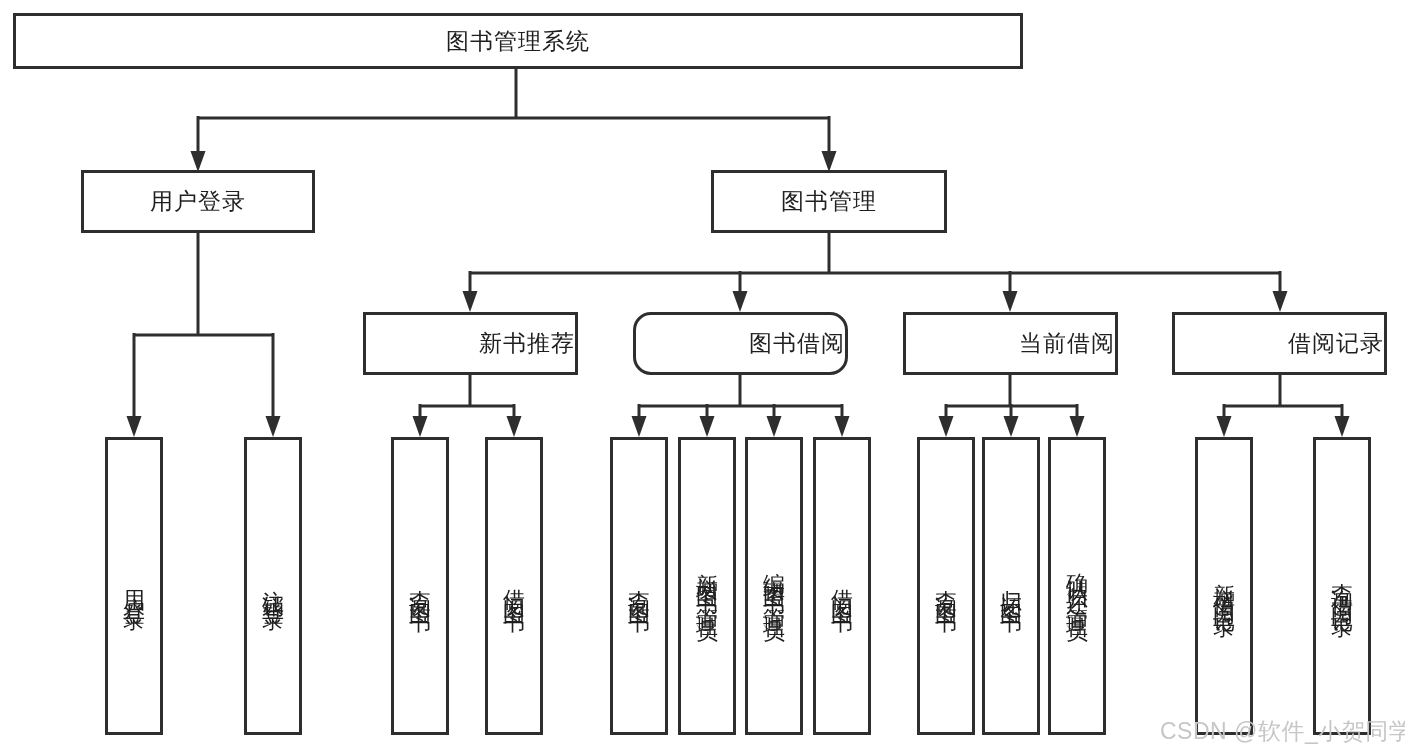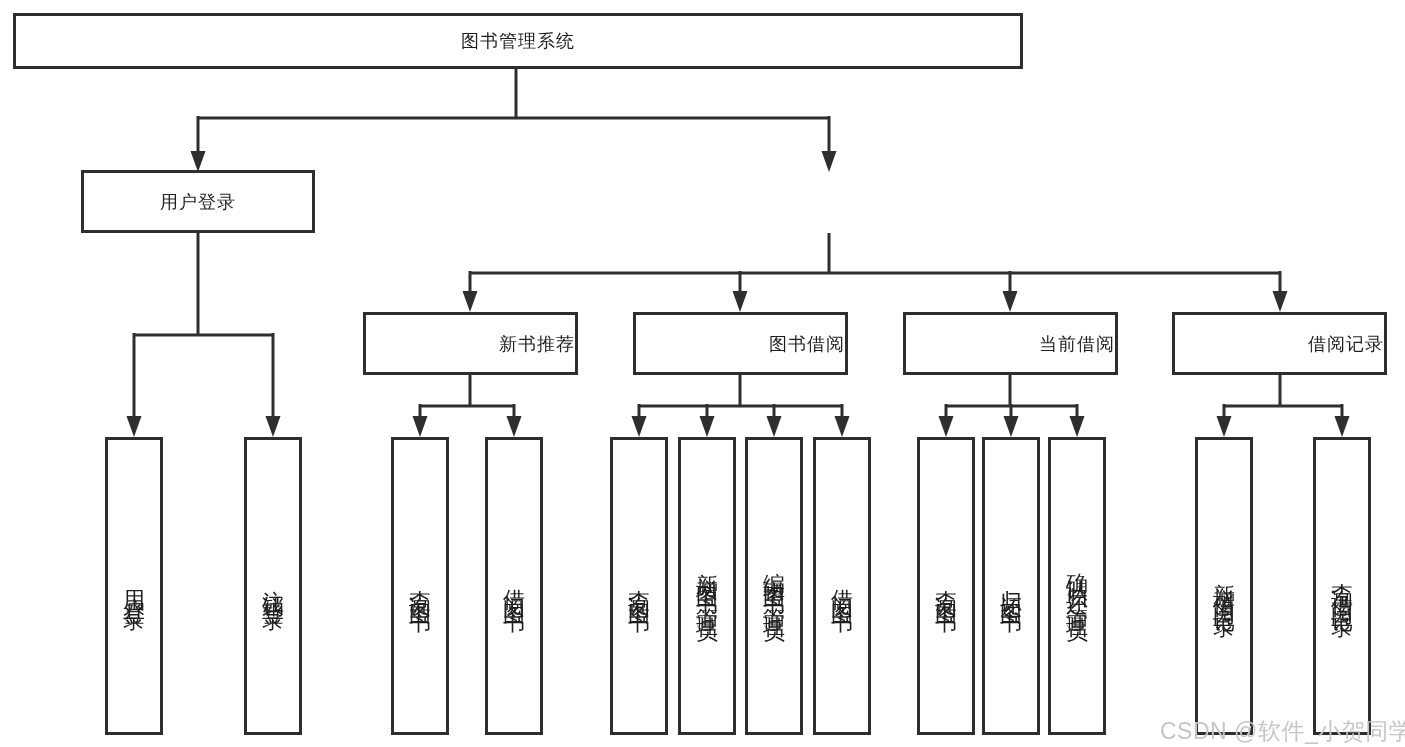--- a/index.html
+++ b/index.html
@@ -26,21 +26,21 @@
     box-sizing: border-box;
     background: #ffffff;
     border: 3px solid #2e2e2e;
     display: flex;
     align-items: center;
     justify-content: center;
     z-index: 2;
   }
   .node .lbl {
     color: #1f1f1f;
-    font-size: 18px;
+    font-size: 23px;
     white-space: nowrap;
     letter-spacing: 1px;
   }
   .leaf {
     top: 437px;
     width: 58px;
     height: 298px;
   }
   .leaf .lbl {
     writing-mode: vertical-lr;
@@ -130,25 +130,28 @@
     <polygon points="1334.5,416 1349.5,416 1342,437" stroke="none"></polygon>
   </svg>
 
   <div class="node" style="left:13px; top:13px; width:1010px; height:56px;">
     <span class="lbl">图书管理系统</span>
   </div>
 
   <div class="node lvl2" style="left:81px; width:234px;">
     <span class="lbl">用户登录</span>
   </div>
+  <div class="node lvl2" style="left:711px; width:236px;">
+    <span class="lbl">图书管理</span>
+  </div>
 
   <div class="node lvl3" style="left:363px;">
     <span class="lbl">新书推荐</span>
   </div>
-  <div class="node lvl3" style="left:633px;">
+  <div class="node lvl3" style="left:633px;border-radius:18px;">
     <span class="lbl">图书借阅</span>
   </div>
   <div class="node lvl3" style="left:903px;">
     <span class="lbl">当前借阅</span>
   </div>
   <div class="node lvl3" style="left:1172px;">
     <span class="lbl">借阅记录</span>
   </div>
 
   <div class="node leaf" style="left:105px;">

